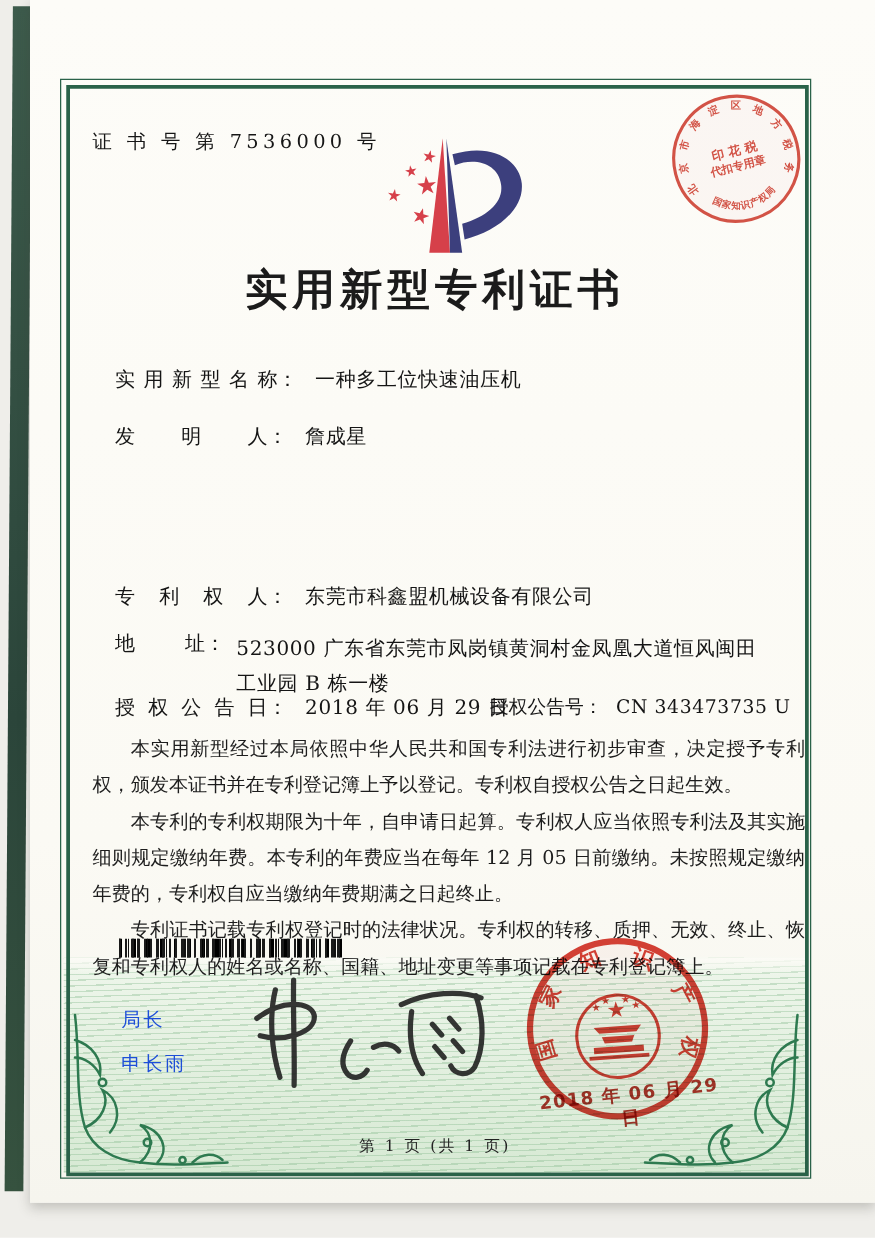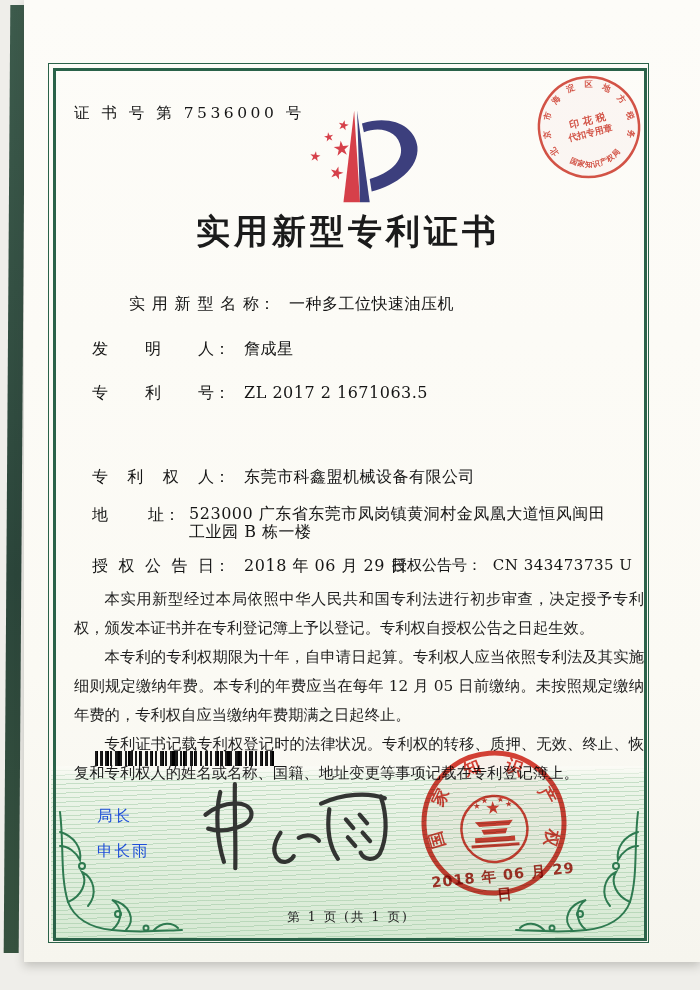--- a/index.html
+++ b/index.html
@@ -33,26 +33,26 @@
     position:absolute;left:74px;top:103px;
     font-size:15.5px;letter-spacing:3.5px;color:#161616;z-index:3;
   }
   .logo{position:absolute;left:287px;top:106px;z-index:3;}
   .title{
     position:absolute;left:48px;top:209px;width:600px;text-align:center;
     font-size:34px;font-weight:bold;letter-spacing:4px;color:#1b1b1b;z-index:3;
   }
   .frow{position:absolute;left:92px;font-size:16px;color:#151515;z-index:3;white-space:nowrap;}
   .flabel{display:inline-block;text-align:justify;text-align-last:justify;vertical-align:top;}
-  .w130{width:130px;margin-left:37px;}
+  .w130{width:130px;}
   .w122{width:122px;}
   .w72{width:72px;}
   .fcolon{display:inline-block;vertical-align:top;}
   .fvalue{display:inline-block;margin-left:9px;vertical-align:top;letter-spacing:.5px;}
-  .addr .fvalue{width:432px;white-space:normal;line-height:18px;margin-left:4px;}
+  .addr .fvalue{width:432px;white-space:normal;line-height:28px;margin-left:4px;}
   .grant-right{position:absolute;left:300px;top:0;font-size:15px;}
   .grant-right .fvalue{margin-left:6px;}
   .paras{
     position:absolute;left:74px;top:585px;width:570px;z-index:3;
     font-size:15.3px;line-height:29px;text-align:justify;color:#1d1d1d;
   }
   .paras p{margin:0;text-indent:2em;}
   .barcode{
     position:absolute;left:95px;top:751px;width:180px;height:15px;z-index:4;
     background:
@@ -152,24 +152,20 @@
 
   <div class="title">实用新型专利证书</div>
 
   <div class="frow" style="top:294px">
     <span class="flabel w130">实用新型名称</span><span class="fcolon">：</span>
     <span class="fvalue">一种多工位快速油压机</span>
   </div>
   <div class="frow" style="top:339px">
     <span class="flabel w122">发明人</span><span class="fcolon">：</span>
     <span class="fvalue">詹成星</span>
-  </div>
-  <div class="frow" style="top:383px">
-    <span class="flabel w122">专利号</span><span class="fcolon">：</span>
-    <span class="fvalue">ZL 2017 2 1671063.5</span>
   </div>
   <div class="frow" style="top:467px">
     <span class="flabel w122">专利权人</span><span class="fcolon">：</span>
     <span class="fvalue">东莞市科鑫盟机械设备有限公司</span>
   </div>
   <div class="frow addr" style="top:505px">
     <span class="flabel w72">地址</span><span class="fcolon">：</span>
     <span class="fvalue">523000 广东省东莞市凤岗镇黄洞村金凤凰大道恒风闽田工业园 B 栋一楼</span>
   </div>
   <div class="frow" style="top:556px">

